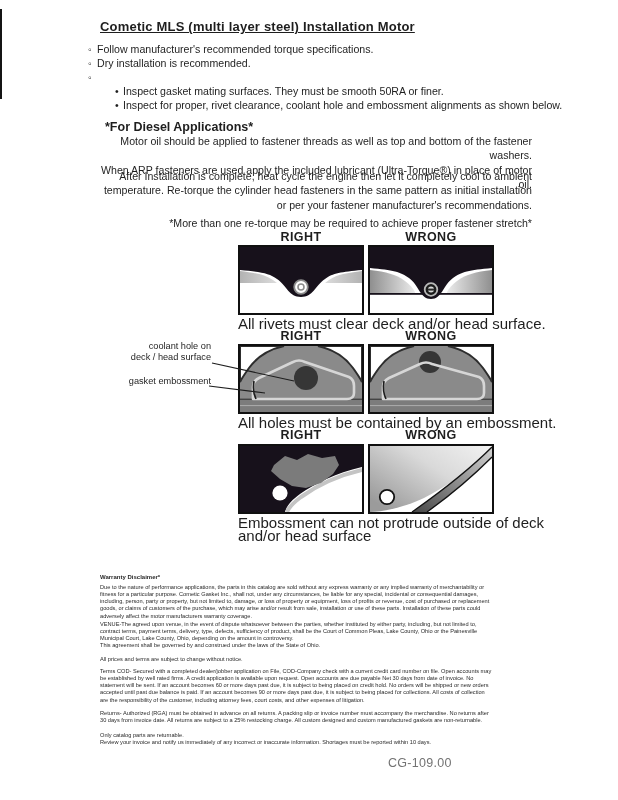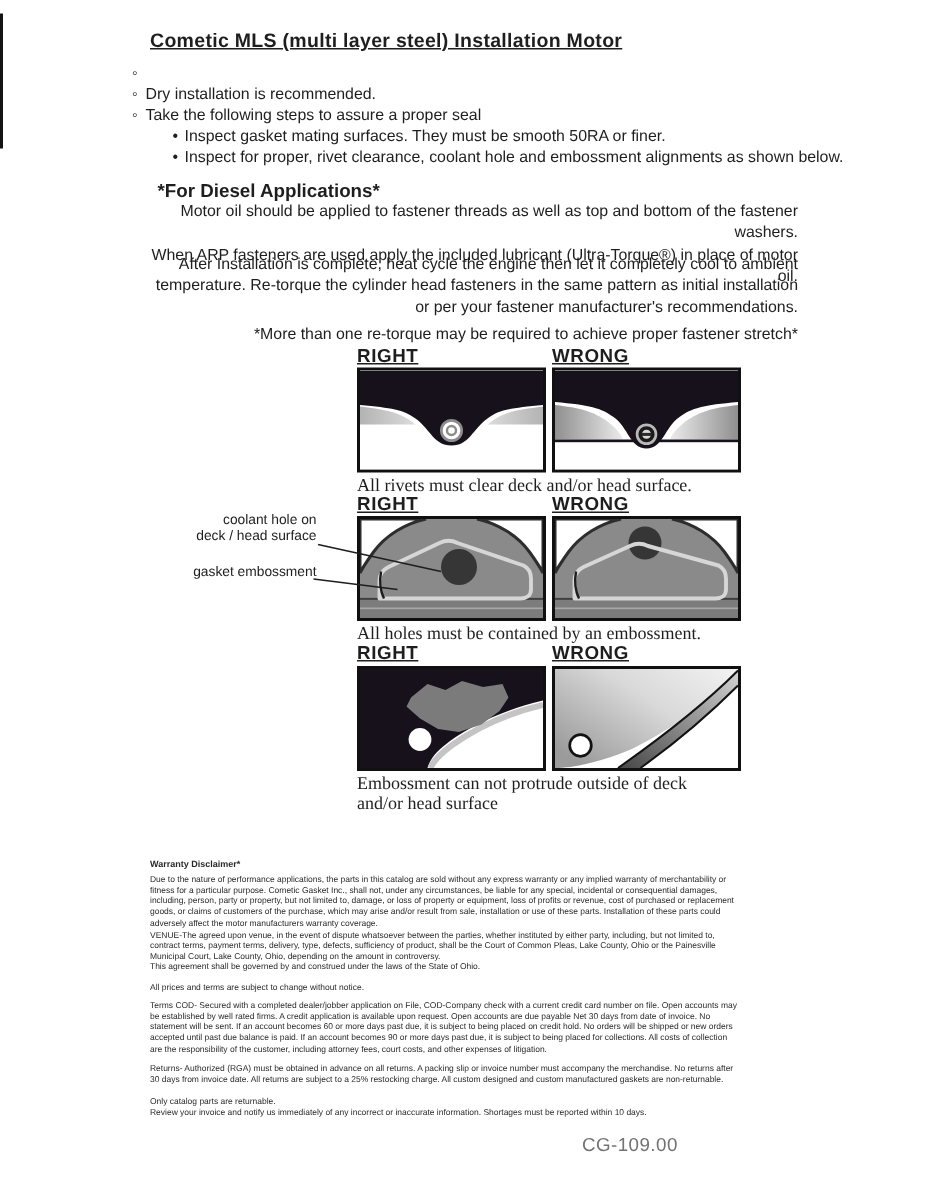--- a/index.html
+++ b/index.html
@@ -26,37 +26,36 @@
     position:absolute;left:100px;top:115px;margin:5px;
     font-size:12.5px;font-weight:bold;
   }
   .para{
     position:absolute;left:100px;width:432px;margin:0;
     font-size:10.6px;line-height:14.4px;white-space:pre-line;text-align:right;
   }
   .p1{top:134px;} .p2{top:169px;} .p3{top:216px;}
 
   .dlabel{
-    position:absolute;width:126px;
-    font-size:12.5px;font-weight:600;letter-spacing:0.4px;text-decoration:underline;
+    position:absolute;width:126px;text-align:center;
+    font-size:12.5px;font-weight:600;letter-spacing:0.4px;
   }
   .lleft{left:238px;} .lright{left:368px;}
   .r1l{top:230px;} .r2l{top:329px;} .r3l{top:428px;}
 
   .dbox{
     position:absolute;width:122px;height:66px;
     border:2px solid #101010;background:#fff;line-height:0;
   }
   .bleft{left:238px;} .bright{left:368px;}
   .r1b{top:245px;} .r2b{top:344px;} .r3b{top:444px;}
 
   .caption{
-    position:absolute;left:238px;font-size:12px;line-height:13.4px;
+    position:absolute;left:238px;font-size:15px;line-height:13.4px;
     white-space:pre-line;
-    font-family:Liberation Serif, serif;
   }
   .c1{top:317px;} .c2{top:416px;} .c3{top:516px;}
 
   .ann{
     position:absolute;left:81px;width:130px;text-align:right;
     font-size:9.2px;line-height:11.4px;white-space:pre-line;
   }
   .ann1{top:341px;} .ann2{top:376px;}
   .leaders{position:absolute;left:205px;top:338px;width:170px;height:85px;}
 
@@ -77,28 +76,28 @@
 </head>
 <body>
 
 <div class="artifact"></div>
 
 <h1 class="title">Cometic MLS (multi layer steel) Installation Motor</h1>
 
 <div class="tips">
   <div class="tip">
     <span class="mk">◦</span>
+    <span>Follow manufacturer's recommended torque specifications.</span>
   </div>
   <div class="tip">
     <span class="mk">◦</span>
     <span>Dry installation is recommended.</span>
   </div>
   <div class="tip">
     <span class="mk">◦</span>
-    <span>Take the following steps to assure a proper seal</span>
   </div>
   <div class="tip sub">
     <span class="mk">•</span>
     <span>Inspect gasket mating surfaces.  They must be smooth 50RA or finer.</span>
   </div>
   <div class="tip sub">
     <span class="mk">•</span>
     <span>Inspect for proper, rivet clearance, coolant hole and embossment alignments as shown below.</span>
   </div>
 </div>

